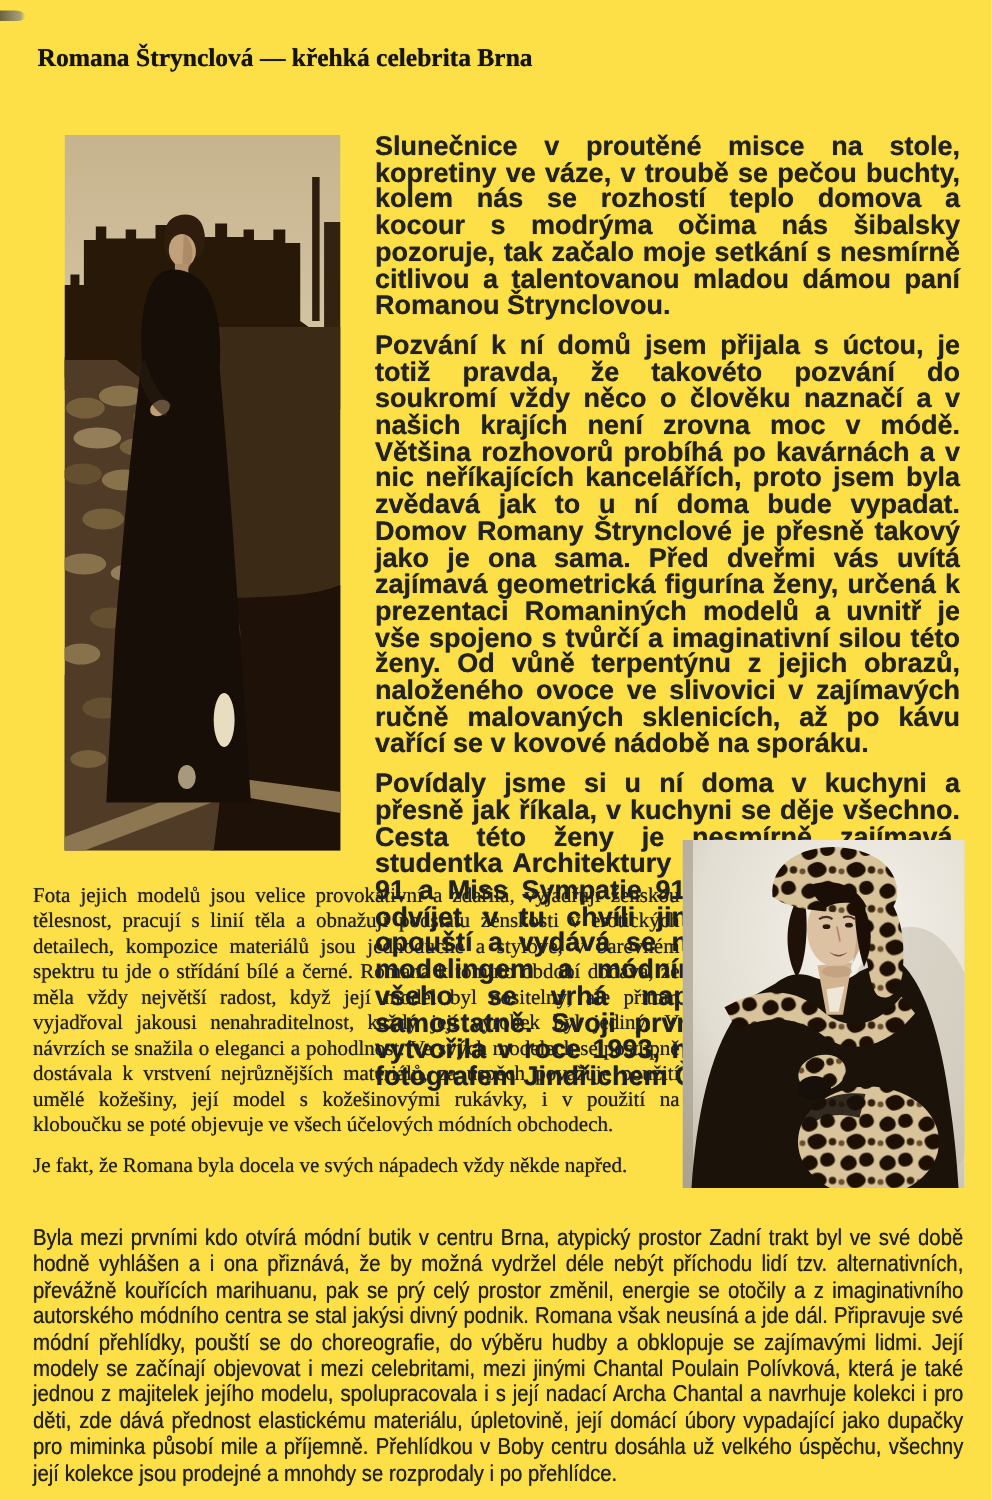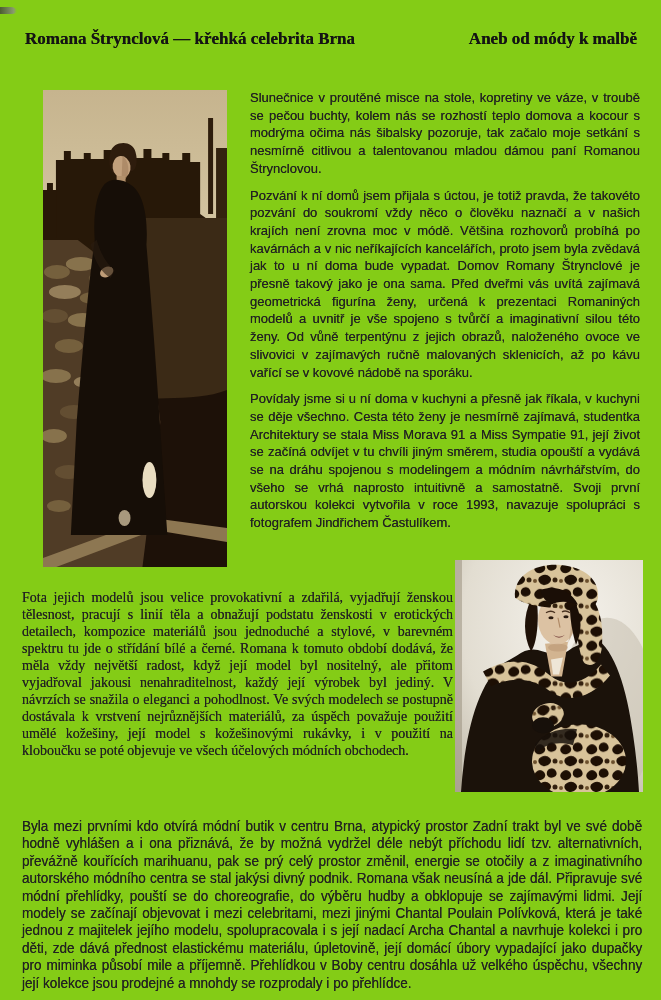--- a/index.html
+++ b/index.html
@@ -1,21 +1,21 @@
 <!DOCTYPE html>
 <html lang="cs"><head>
 <meta charset="utf-8">
 <title>Romana Štrynclová — článek</title>
 <style>
   html,body{margin:0;padding:0;background:#e9e9e9;}
   .page{
     position:relative;
     width:661px;height:1000px;
     margin:0 auto;
-    background:#84cc16;
+    background:#fde047;
     overflow:hidden;
     font-family:"Liberation Sans","DejaVu Sans",sans-serif;
     color:#222;
   }
   
   .corner-mark{
     position:absolute;left:0px;top:7px;width:17px;height:7px;
     border-radius:0 70% 60% 0 / 0 100% 80% 0;
     background:linear-gradient(90deg,#3a3a3a,#8a8a8a 80%,transparent);
     opacity:.75;
@@ -23,21 +23,21 @@
   .header{
     position:absolute;left:25px;right:24px;top:29px;
     display:flex;justify-content:space-between;align-items:baseline;
     font-family:"Liberation Serif","DejaVu Serif",serif;
     font-weight:bold;font-size:17px;color:#141414;
     text-shadow:0 0 .5px rgba(20,20,20,.9);
   }
   p{margin:0;text-align:justify;text-shadow:0 0 .5px rgba(34,34,34,.85);}
   .col-top{
     position:absolute;left:250px;top:89px;width:390px;
-    font-size:13px;line-height:17.7px;
+    font-size:18px;line-height:17.7px;font-weight:bold;
   }
   .col-top p{margin-bottom:9px;}
   .col-fota{
     position:absolute;left:22px;top:589px;width:431px;
     font-size:14px;line-height:17px;
   }
   .col-fota p{margin-bottom:10px;font-family:Liberation Serif, serif;}
   .p-bottom{
     position:absolute;left:22px;top:817px;width:700px;
     font-size:15.3px;line-height:17.4px;
@@ -50,21 +50,20 @@
 </style>
 </head>
 <body>
 
 <div class="page">
 
   <div class="corner-mark"></div>
 
   <div class="header">
     <span>Romana Štrynclová — křehká celebrita Brna</span>
-    <span>Aneb od módy k malbě</span>
   </div>
 
   <figure class="photo-left" role="img" aria-label="B&amp;W photo: woman in long dark dress by castle wall">
     <svg viewBox="0 0 185 477" preserveAspectRatio="none">
       <defs>
         <linearGradient id="lsky" x1="0" y1="0" x2="0" y2="1">
           <stop offset="0" stop-color="#c6b48e"></stop>
           <stop offset="0.45" stop-color="#dbcdab"></stop>
           <stop offset="1" stop-color="#c0ae88"></stop>
         </linearGradient>
@@ -183,17 +182,18 @@
       <ellipse cx="93" cy="156" rx="16" ry="12" fill="url(#leo)" transform="rotate(-14 93 156)"></ellipse>
       <ellipse cx="88" cy="166" rx="11" ry="8" fill="#17100a"></ellipse>
 
       <ellipse cx="124" cy="202" rx="47" ry="37" fill="url(#leo)"></ellipse>
       <path fill="#17100a" opacity=".85" d="M80,185 C90,172 108,168 122,170 L118,186 C104,182 90,184 82,194 Z"></path>
     </svg>
   </figure>
 
   <div class="col-fota">
     <p>Fota jejich modelů jsou velice provokativní a zdařilá, vyjadřují ženskou tělesnost, pracují s linií těla a obnažují podstatu ženskosti v erotických detailech, kompozice materiálů jsou jednoduché a stylové, v barevném spektru tu jde o střídání bílé a černé. Romana k tomuto období dodává, že měla vždy největší radost, když její model byl nositelný, ale přitom vyjadřoval jakousi nenahraditelnost, každý její výrobek byl jediný. V návrzích se snažila o eleganci a pohodlnost. Ve svých modelech se postupně dostávala k vrstvení nejrůznějších materiálů, za úspěch považuje použití umělé kožešiny, její model s kožešinovými rukávky, i v použití na kloboučku se poté objevuje ve všech účelových módních obchodech.</p>
+    <p>Je fakt, že Romana byla docela ve svých nápadech vždy někde napřed.</p>
   </div>
 
   <p class="p-bottom">Byla mezi prvními kdo otvírá módní butik v centru Brna, atypický prostor Zadní trakt byl ve své době hodně vyhlášen a i ona přiznává, že by možná vydržel déle nebýt příchodu lidí tzv. alternativních, převážně kouřících marihuanu, pak se prý celý prostor změnil, energie se otočily a z imaginativního autorského módního centra se stal jakýsi divný podnik. Romana však neusíná a jde dál. Připravuje své módní přehlídky, pouští se do choreografie, do výběru hudby a obklopuje se zajímavými lidmi. Její modely se začínají objevovat i mezi celebritami, mezi jinými Chantal Poulain Polívková, která je také jednou z majitelek jejího modelu, spolupracovala i s její nadací Archa Chantal a navrhuje kolekci i pro děti, zde dává přednost elastickému materiálu, úpletovině, její domácí úbory vypadající jako dupačky pro miminka působí mile a příjemně. Přehlídkou v Boby centru dosáhla už velkého úspěchu, všechny její kolekce jsou prodejné a mnohdy se rozprodaly i po přehlídce.</p>
 
 </div>
 
 </body></html>

